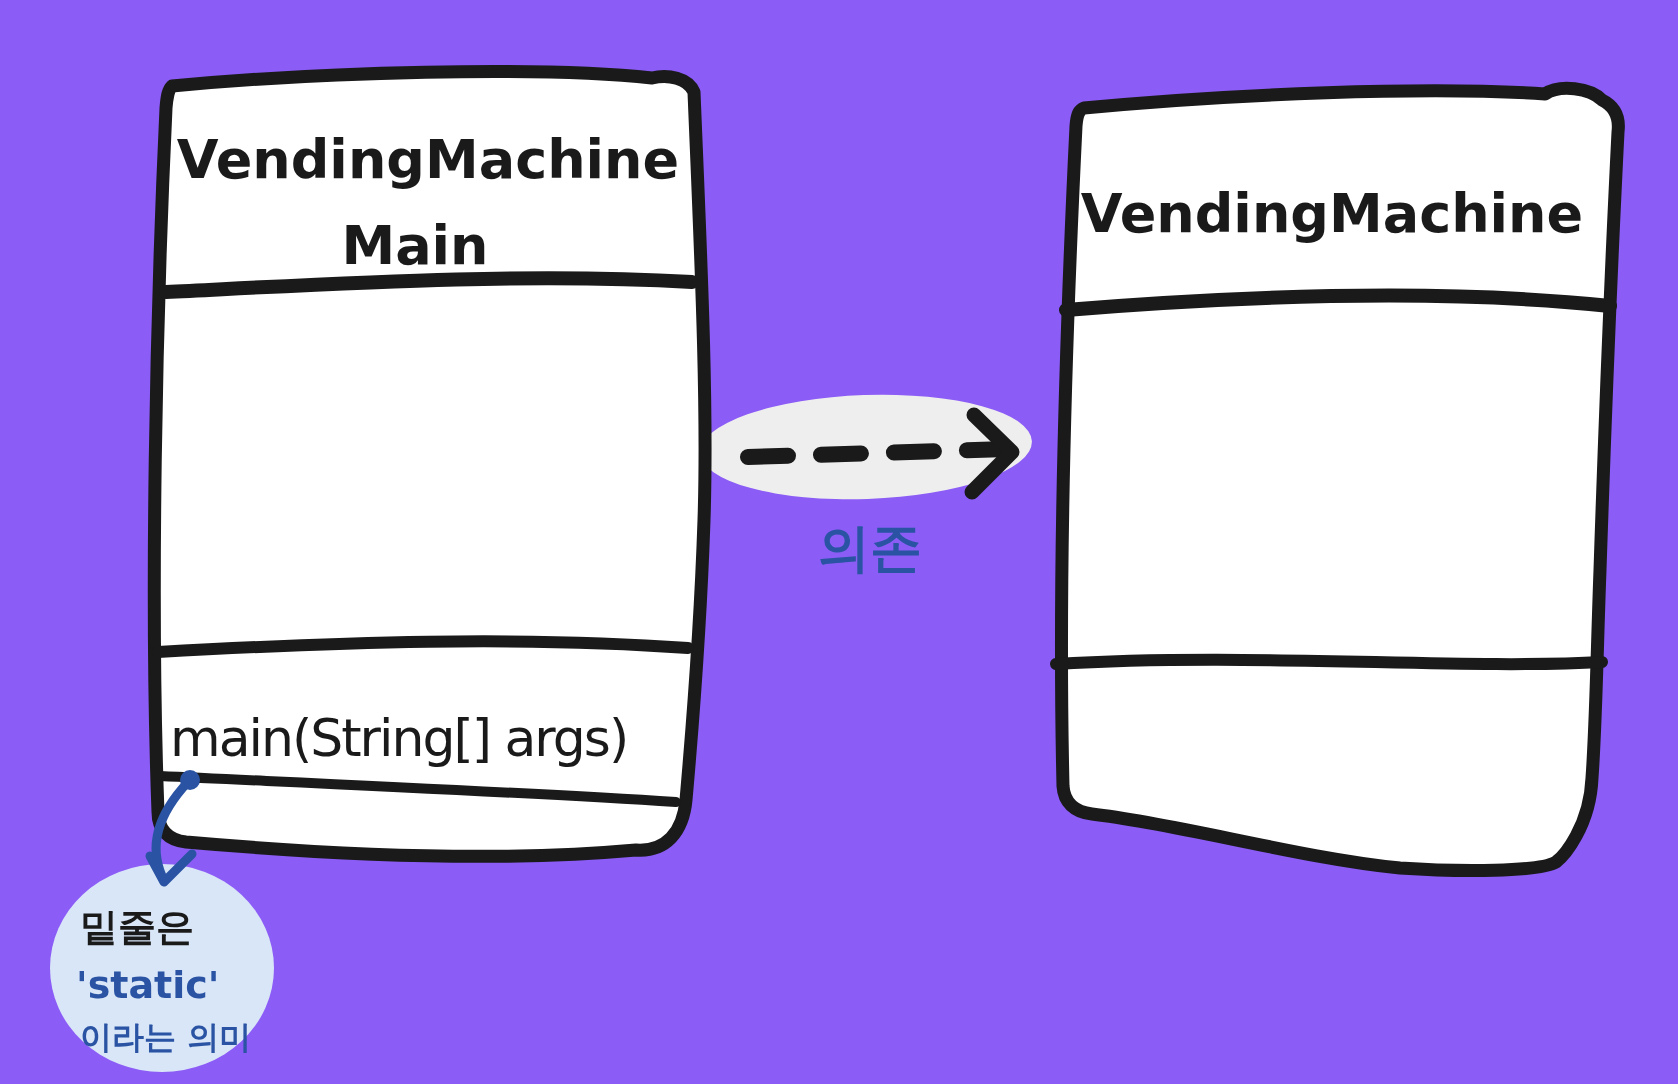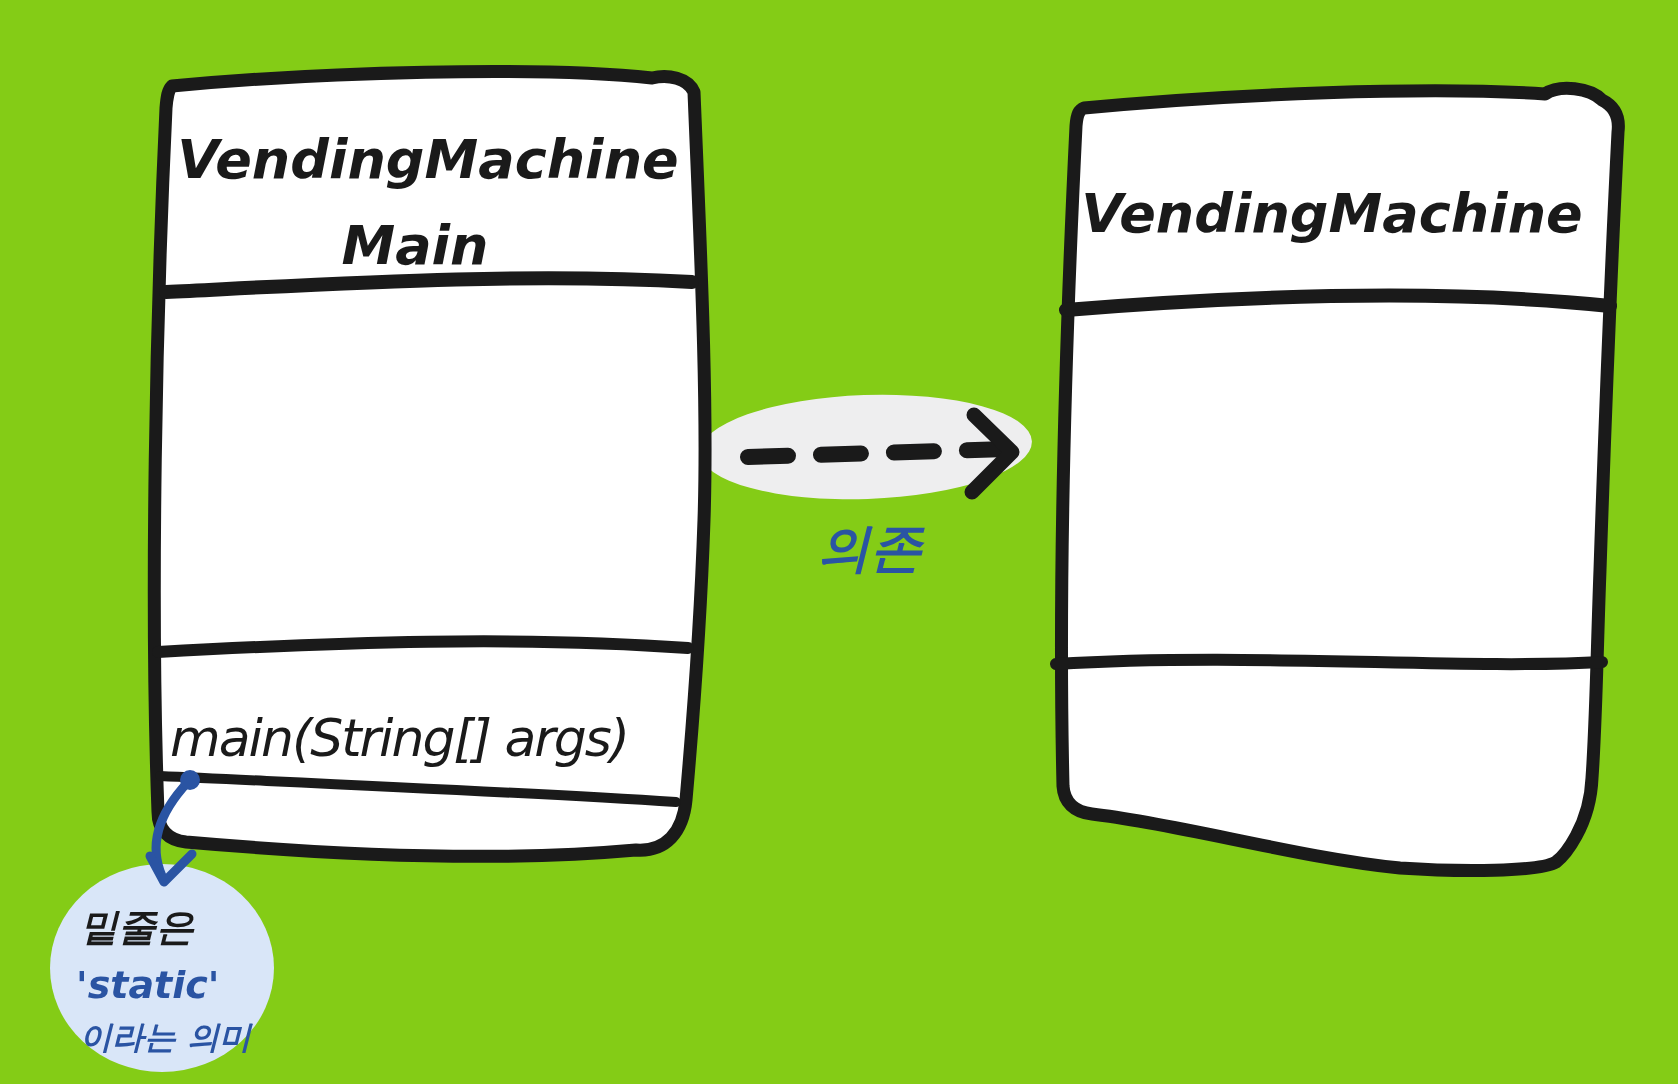--- a/index.html
+++ b/index.html
@@ -1,16 +1,16 @@
 <!DOCTYPE html>
 <html><head>
 <meta charset="utf-8">
 <style>
   html, body { margin: 0; padding: 0; background: #ffffff; }
-  .stage { position: relative; width: 1678px; height: 1084px; background: #84cc16; overflow: hidden; font-style: italic; }
+  .stage { position: relative; width: 1678px; height: 1084px; background: #8b5cf6; overflow: hidden; }
   svg { display: block; }
   text { font-family: "DejaVu Sans", sans-serif; }
   .t-title  { font-size: 54px; font-weight: bold; }
   .t-method { font-size: 52px; letter-spacing: -2px; }
   .t-dep    { font-size: 52px; font-weight: bold; }
   .t-note1  { font-size: 38px; font-weight: bold; }
   .t-note2  { font-size: 38px; font-weight: bold; }
   .t-note3  { font-size: 32px; font-weight: bold; }
 </style>
 </head>

